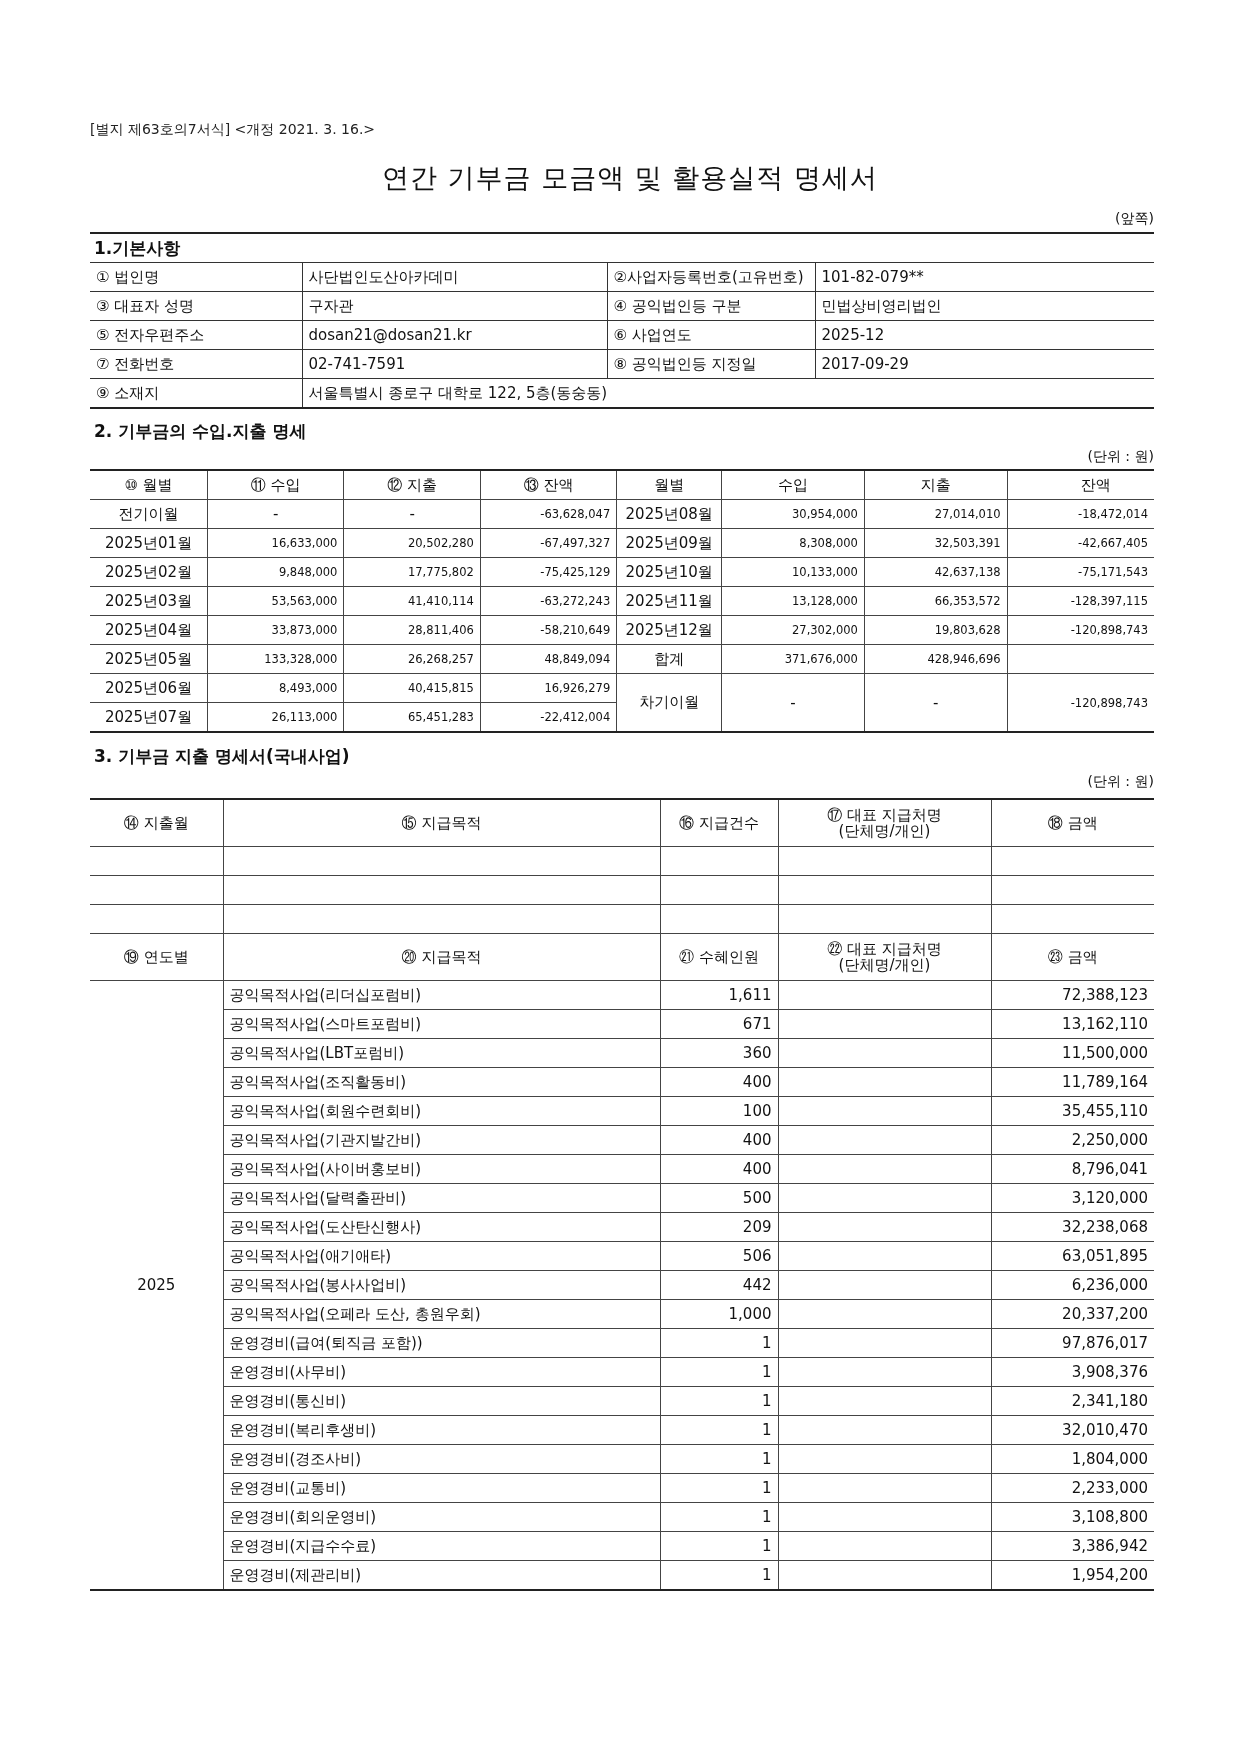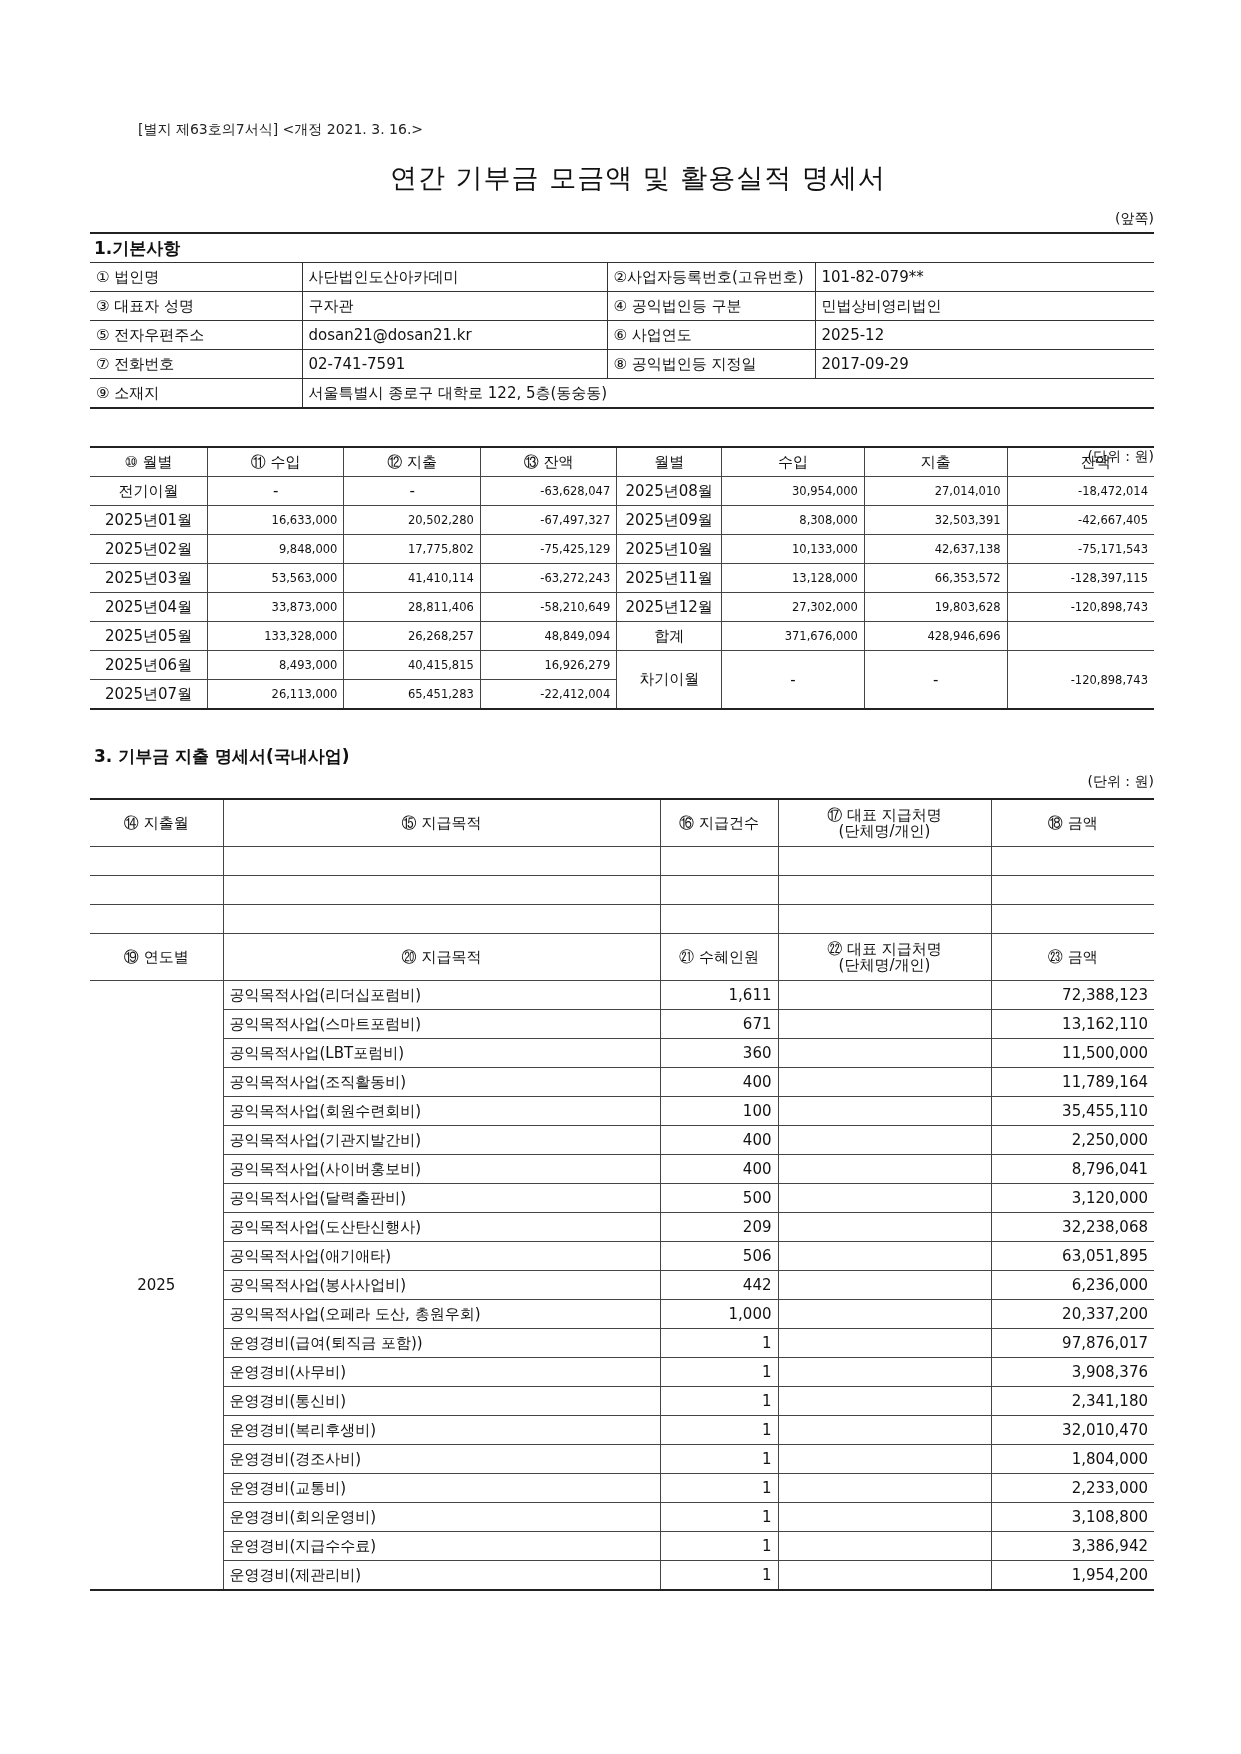--- a/index.html
+++ b/index.html
@@ -1,19 +1,19 @@
 <!DOCTYPE html>
 <html><head>
 <meta charset="utf-8">
 <style>
   html, body { margin: 0; padding: 0; background: #ffffff; }
   body { width: 1241px; height: 1754px; position: relative; font-family: "DejaVu Sans", "Liberation Sans", sans-serif; color: #111; }
   .page { position: absolute; left: 90px; top: 0; width: 1064px; }
-  .form-ref { position: absolute; top: 121px; left: 0; font-size: 14px; color: #222; margin-left: 48px; }
-  .title { position: absolute; top: 160px; left: 16px; width: 1064px; text-align: center; font-size: 27px; letter-spacing: 1px; color: #111; }
+  .form-ref { position: absolute; top: 121px; left: 0; font-size: 14px; color: #222; }
+  .title { position: absolute; top: 160px; left: 8px; width: 1064px; text-align: center; font-size: 27px; letter-spacing: 1px; color: #111; }
   .front { position: absolute; top: 210px; right: 0; font-size: 14px; }
   .sec { position: absolute; left: 0; width: 1064px; }
   .sec-title { font-size: 17px; font-weight: bold; padding-left: 4px; }
   .unit { position: absolute; right: 0; font-size: 14px; }
   table { border-collapse: collapse; width: 1064px; table-layout: fixed; }
   td, th { font-weight: normal; font-size: 15px; padding: 0 6px; overflow: hidden; white-space: nowrap; }
   .t1 td { height: 28px; border-top: 1px solid #333; border-bottom: 1px solid #333; }
   .t1 td + td { border-left: 1px solid #333; }
   .t1 { border-bottom: 2px solid #222; }
   .t2 { border-top: 2px solid #222; border-bottom: 2px solid #222; }
@@ -79,20 +79,21 @@
       </tr>
       <tr>
         <td>⑨ 소재지</td>
         <td colspan="3">서울특별시 종로구 대학로 122, 5층(동숭동)</td>
       </tr>
     </tbody>
       </table>
   </div>
 
   <div class="sec" style="top:420px;">
+    <div class="sec-title" style="padding-left:4px;">2. 기부금의 수입.지출 명세</div>
     <div class="unit" style="top:28px;">(단위 : 원)</div>
     <table class="t2" style="margin-top:26px;">
       <colgroup>
         <col style="width:112px">
           <col style="width:130px">
           <col style="width:130px">
           <col style="width:130px">
         <col style="width:100px">
           <col style="width:136px">
           <col style="width:136px">

